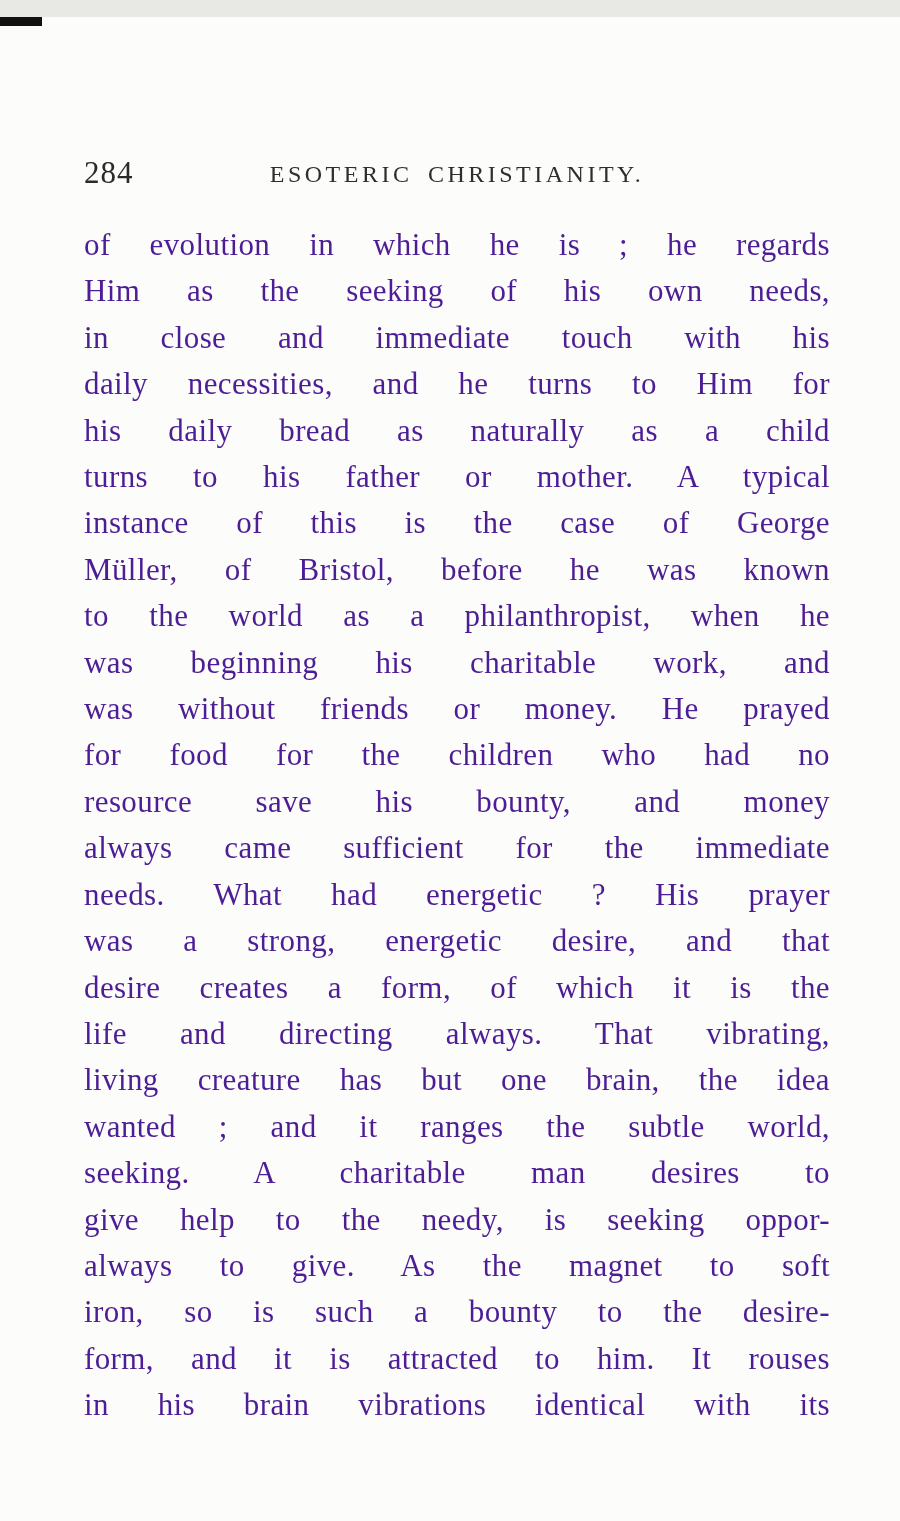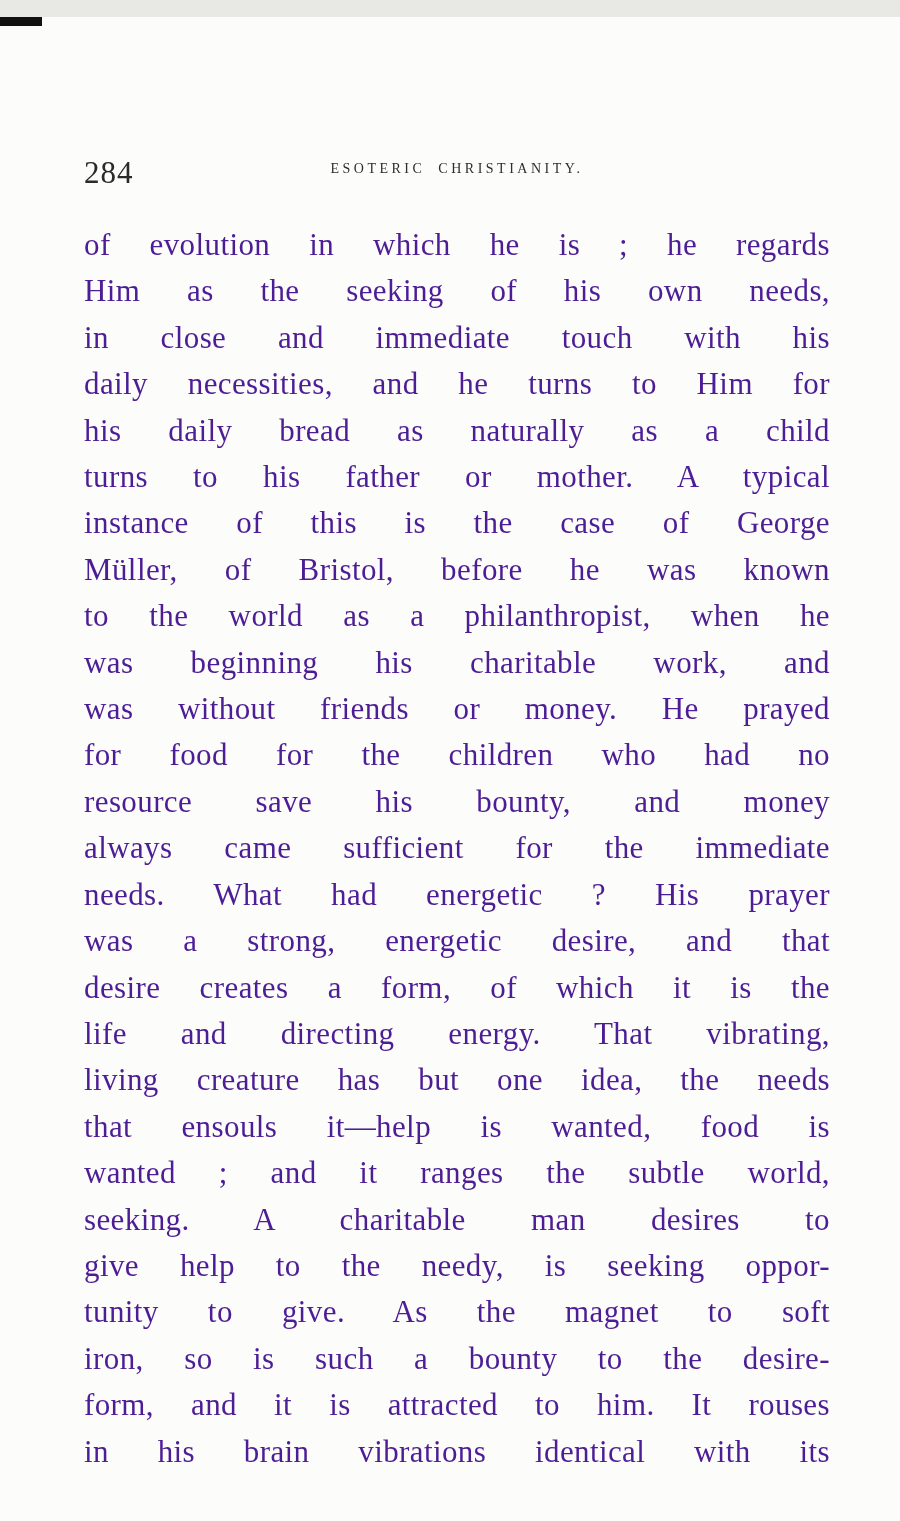--- a/index.html
+++ b/index.html
@@ -40,21 +40,21 @@
     font-size: 31px;
     letter-spacing: 1px;
     color: #2a2a2a;
   }
   .running-head {
     position: absolute;
     left: 0;
     right: 0;
     top: 6px;
     text-align: center;
-    font-size: 14px;
+    font-size: 24px;
     letter-spacing: 3.5px;
     word-spacing: 6px;
     color: #2e2e2e;
   }
   .text-block {
     position: absolute;
     top: 205px;
     left: 84px;
     width: 746px;
   }
@@ -92,25 +92,24 @@
     <div class="text-line">Müller, of Bristol, before he was known</div>
     <div class="text-line">to the world as a philanthropist, when he</div>
     <div class="text-line">was beginning his charitable work, and</div>
     <div class="text-line">was without friends or money. He prayed</div>
     <div class="text-line">for food for the children who had no</div>
     <div class="text-line">resource save his bounty, and money</div>
     <div class="text-line">always came sufficient for the immediate</div>
     <div class="text-line">needs. What had energetic ? His prayer</div>
     <div class="text-line">was a strong, energetic desire, and that</div>
     <div class="text-line">desire creates a form, of which it is the</div>
-    <div class="text-line">life and directing energy. That vibrating,</div>
-    <div class="text-line">living creature has but one idea, the needs</div>
-    <div class="text-line">that ensouls it—help is wanted, food is</div>
+    <div class="text-line">life and directing always. That vibrating,</div>
+    <div class="text-line">living creature has but one brain, the idea</div>
     <div class="text-line">wanted ; and it ranges the subtle world,</div>
     <div class="text-line">seeking. A charitable man desires to</div>
     <div class="text-line">give help to the needy, is seeking oppor-</div>
-    <div class="text-line">tunity to give. As the magnet to soft</div>
+    <div class="text-line">always to give. As the magnet to soft</div>
     <div class="text-line">iron, so is such a bounty to the desire-</div>
     <div class="text-line">form, and it is attracted to him. It rouses</div>
     <div class="text-line">in his brain vibrations identical with its</div>
   </div>
 
 </div>
 
 </body></html>

